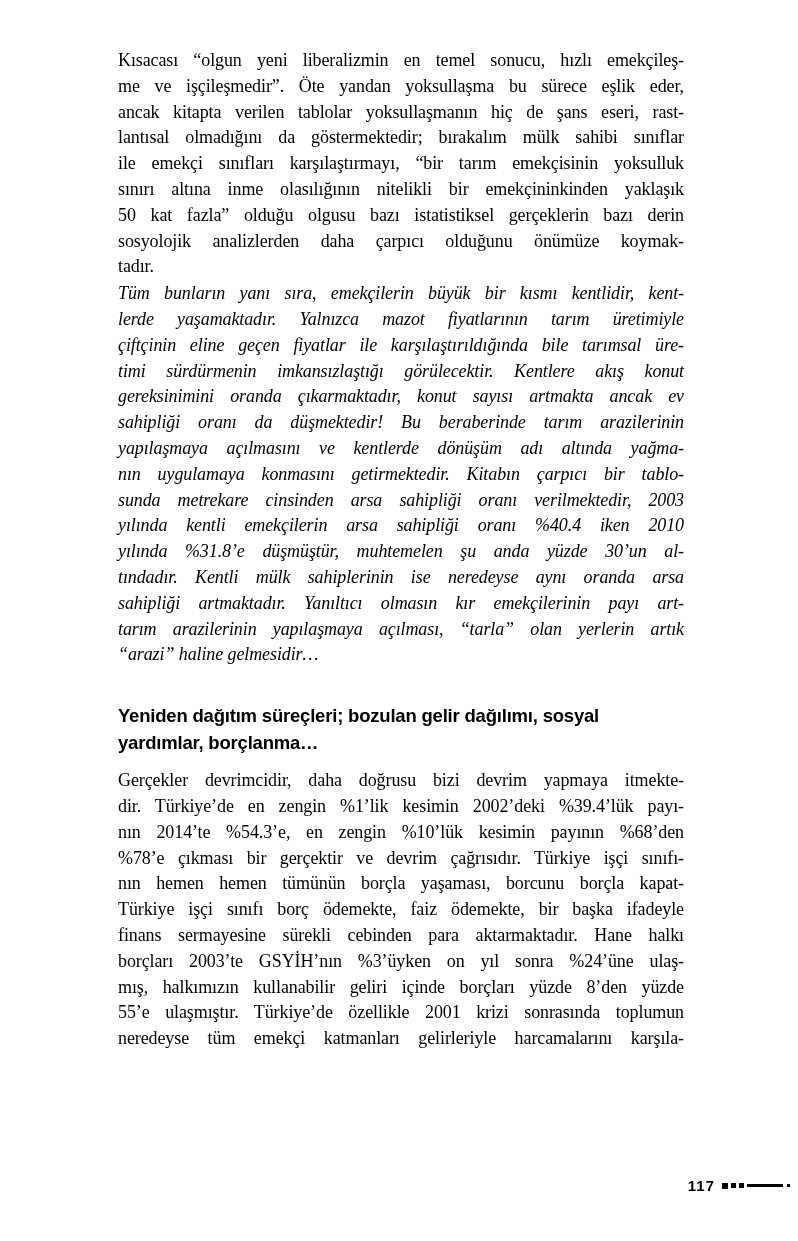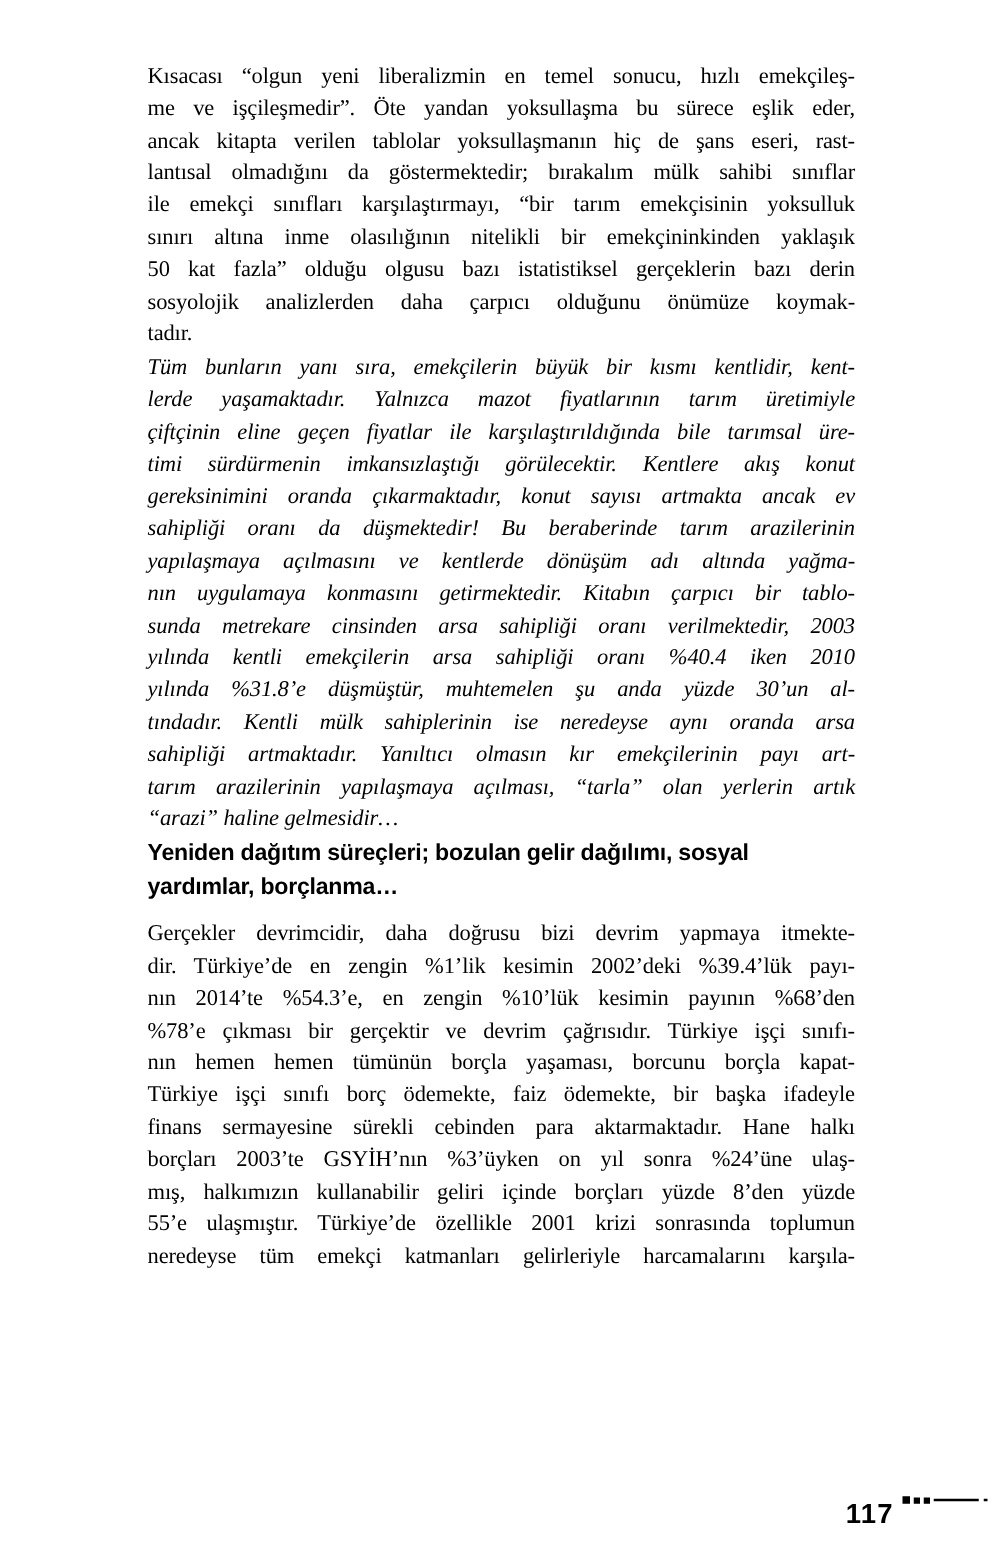--- a/index.html
+++ b/index.html
@@ -27,42 +27,42 @@
     font-size: 18px;
     line-height: 25.8px;
     letter-spacing: -0.1px;
     text-align: justify;
     text-align-last: justify;
   }
   .pline.last {
     text-align-last: left;
   }
   .heading {
+    margin-top: 34px;
     margin-bottom: 12px;
     font-family: "Liberation Sans", sans-serif;
     font-weight: bold;
     font-size: 18.5px;
     line-height: 27px;
     letter-spacing: -0.2px;
   }
   .hline { white-space: nowrap; }
   .footer {
     position: absolute;
     top: 1178px;
     right: 8px;
     display: flex;
     align-items: center;
   }
   .page-number {
     font-family: "Liberation Sans", sans-serif;
     font-weight: bold;
-    font-size: 22px;
+    font-size: 15px;
     line-height: 1;
     letter-spacing: 1px;
-    margin-top: 22px;
   }
   .ornament {
     display: flex;
     align-items: center;
     margin-left: 7px;
   }
   .sq { display: inline-block; background: #000; }
   .sq1 { width: 6px; height: 6px; margin-right: 3px; }
   .sq2 { width: 5px; height: 5px; margin-right: 3px; }
   .sq3 { width: 5px; height: 5px; }

